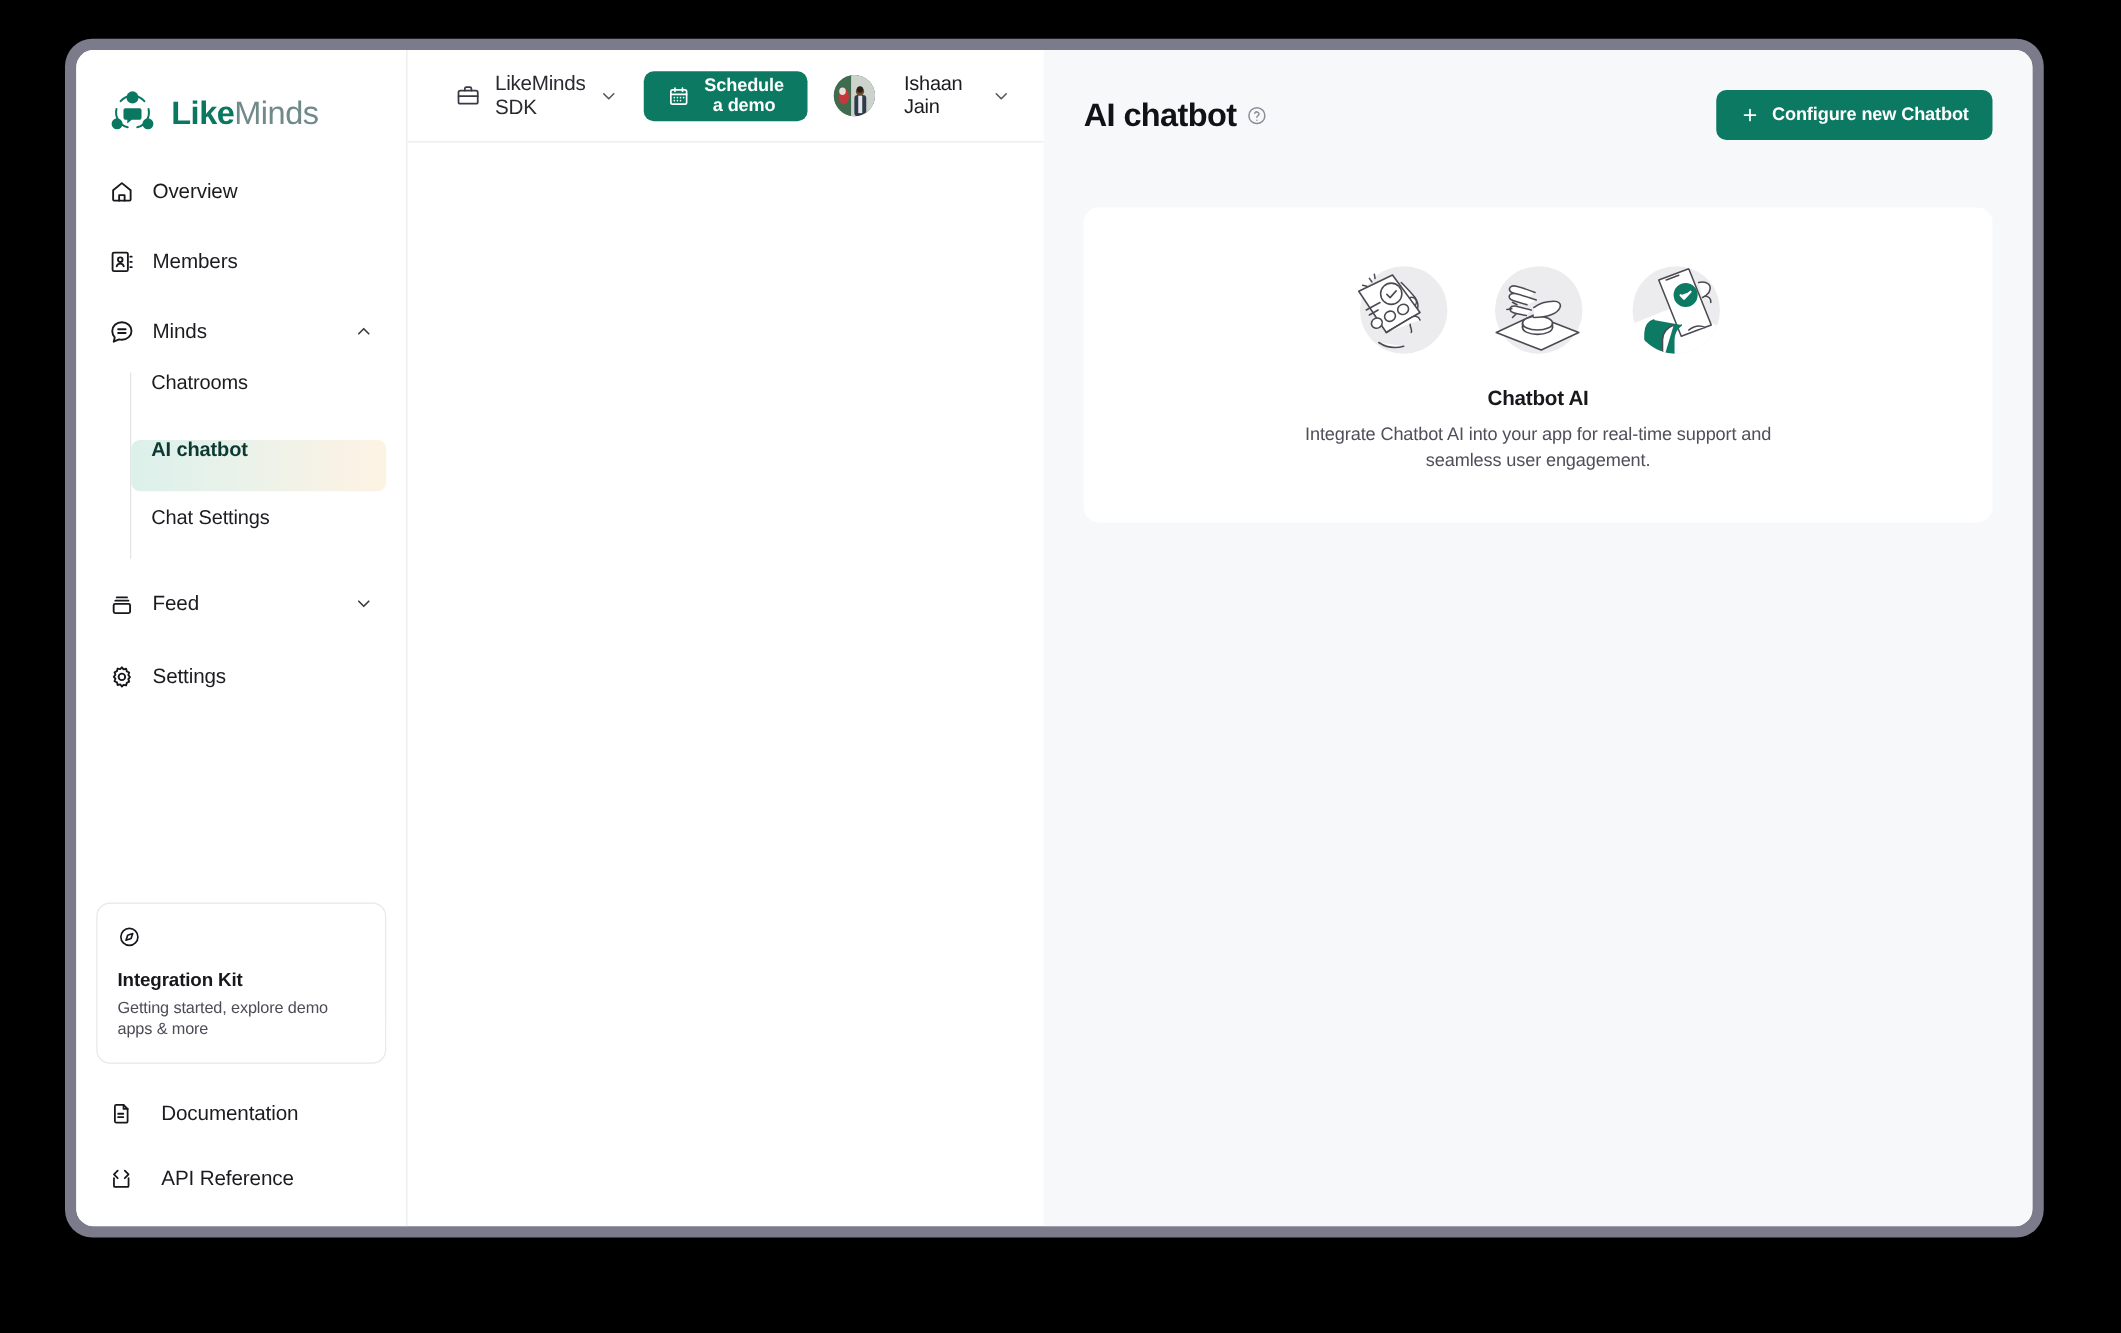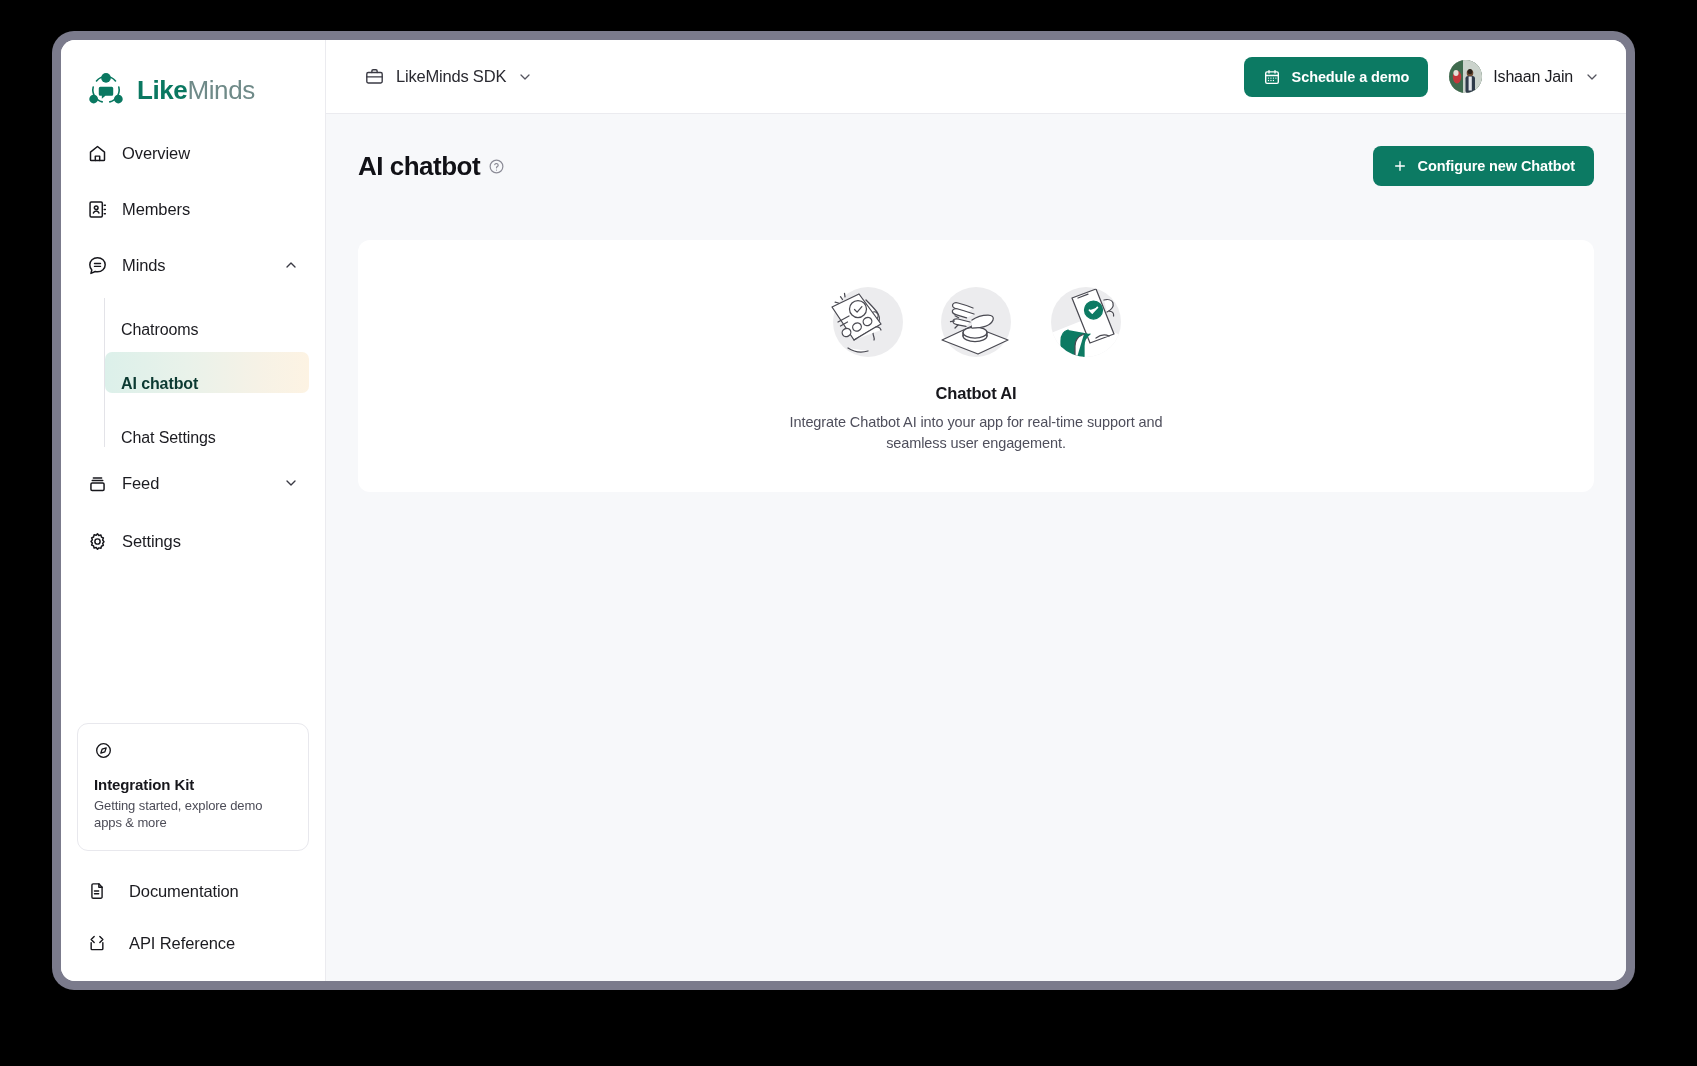--- a/index.html
+++ b/index.html
@@ -57,21 +57,21 @@
   }
   .nav-item .label{ font-size:16.5px; color:#1b1b20; letter-spacing:-0.1px; }
   .nav-item .chev{ margin-left:auto; display:flex; }
 
   .subnav{
     margin:0 0 0 27px;
     padding-left:0;
     border-left:1.5px solid #e3e3e8;
   }
   .sub-item{
-    display:flex; align-items:flex-end;
+    display:flex; align-items:flex-start;
     height:41px;
     padding:0 14px 0 16px;
     margin-bottom:13px;
     border-radius:7px;
     cursor:pointer;
     font-size:16px;
     color:#1b1b20;
     letter-spacing:-0.1px;
     margin-right:0;
   }
@@ -99,21 +99,21 @@
     display:flex; align-items:center; gap:22px;
     height:52px;
     padding:0 26px;
     cursor:pointer;
   }
   .bottom-item .label{ font-size:16.5px; color:#1b1b20; letter-spacing:-0.1px; }
 
   
   #main{
     flex:1 1 auto; height:100%;
-    display:flex; flex-direction:column;
+    display:flex; flex-direction:row;
     min-width:0;
   }
   #topbar{
     height:74px; flex:0 0 74px;
     border-bottom:1px solid #ebebef;
     display:flex; align-items:center;
     padding:0 22px 0 30px;
     background:#fff;
   }
   .ws-switcher{
@@ -125,21 +125,21 @@
   .btn-demo{
     display:flex; align-items:center; gap:11px;
     background:#0c7a63; color:#fff;
     height:40px; padding:0 19px;
     border-radius:8px; border:none;
     font-size:14.5px; font-weight:bold;
     letter-spacing:-0.1px;
     cursor:pointer;
     font-family:"Liberation Sans", sans-serif;
   }
-  .user-chip{ display:flex; align-items:center; gap:11px; cursor:pointer; padding:3px 4px; border-radius:8px;}
+  .user-chip{ display:flex; align-items:center; gap:23px; cursor:pointer; padding:3px 4px; border-radius:8px;}
   .avatar{
     width:33px; height:33px; border-radius:50%;
     overflow:hidden; flex:0 0 33px;
     background:#3c5b4a;
     position:relative;
   }
   .user-name{ font-size:16px; color:#1b1b20; letter-spacing:-0.2px;}
 
   #content{
     flex:1 1 auto;

